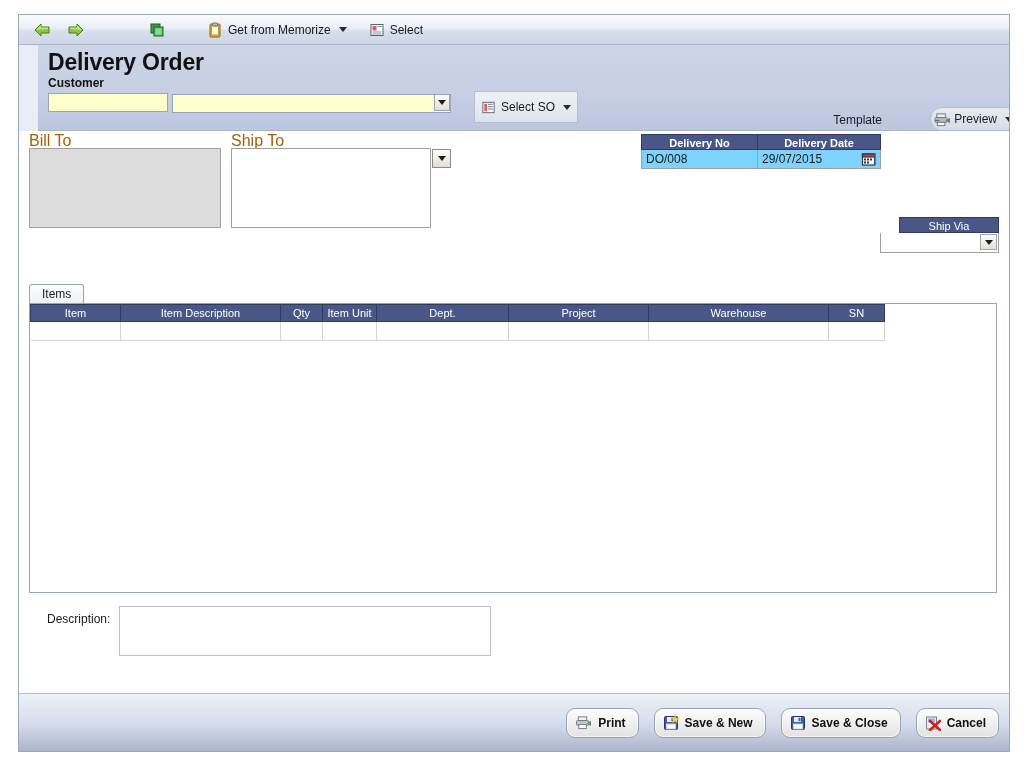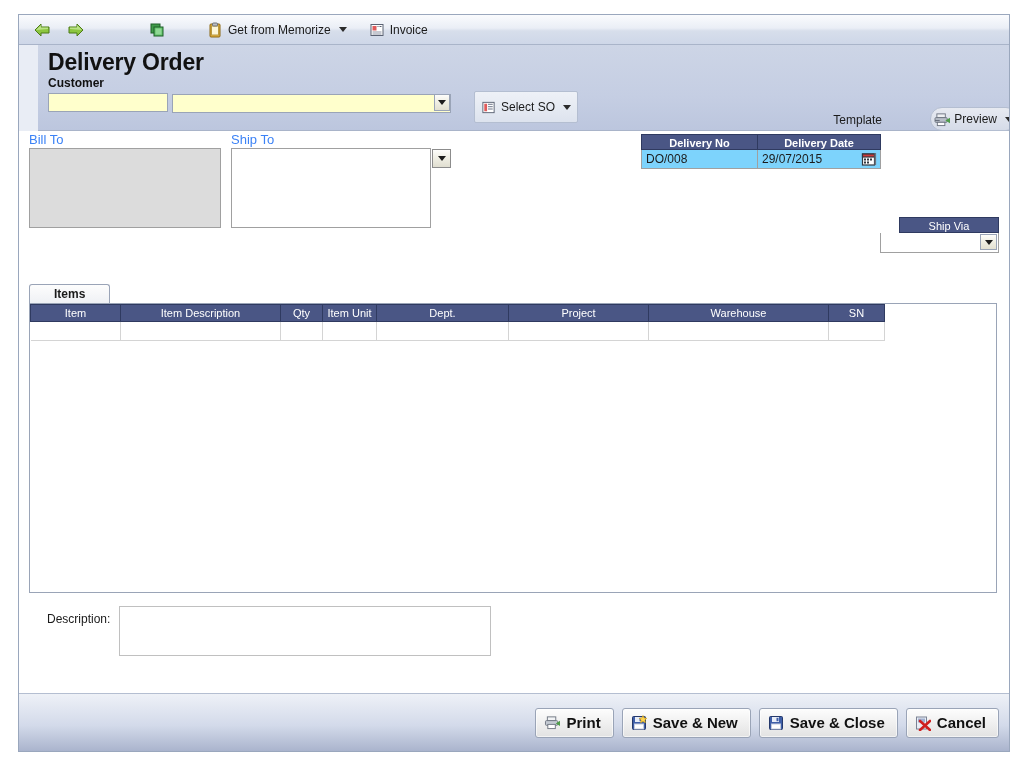--- a/index.html
+++ b/index.html
@@ -120,21 +120,21 @@
   .tpl-select-wrap { position: absolute; right: 10px; top: 88px; width: 184px; height: 20px; }
   .tpl-select { width: 100%; height: 100%; background:#fff; padding-right: 20px; }
   .tpl-select-btn { width: 18px; height: 18px; }
 
   
   .body {
     position: absolute; left: 0; top: 116px; right: 0; bottom: 58px;
     background: #ffffff;
   }
 
-  .fldlabel { position: absolute; font-size: 13px; color: #3b82f6; }
+  .fldlabel { position: absolute; font-size: 16px; color: #a16207; }
 
   .billto-box {
     position: absolute; left: 10px; top: 17px;
     width: 192px; height: 80px;
     background: #dcdcdc;
     border: 1px solid #a0a0a0;
     box-sizing: border-box;
   }
   .shipto-box {
     position: absolute; left: 212px; top: 17px;
@@ -199,29 +199,28 @@
   .shipvia-val {
     height: 20px; background: #fff;
     border: 1px solid #a0a0a0; border-top: none;
     box-sizing: border-box; position: relative;
   }
 
   
   .tabstrip { position: absolute; left: 10px; top: 153px; }
   .tab {
     display: inline-block;
-    height: 19px; padding: 0 24px;
+    height: 19px; padding: 0 12px;
     font-size: 12px; color: #1b1b1b;
     line-height: 19px;
     background: linear-gradient(to bottom, #fdfdfd 0%, #eef0f4 100%);
     border: 1px solid #9aa4b7;
     border-bottom: none;
     border-radius: 3px 3px 0 0;
     cursor: pointer;
-    font-weight: bold;
   }
   .gridpanel {
     position: absolute; left: 10px; top: 172px; right: 12px; height: 290px;
     background: #ffffff;
     border: 1px solid #9aa4b7;
     box-sizing: border-box;
   }
   table.grid { border-collapse: collapse; width: 100%; table-layout: fixed; }
   table.grid th {
     background: #4a5685;
@@ -255,25 +254,25 @@
   
   .footer {
     position: absolute; left: 0; right: 0; bottom: 0; height: 58px;
     background: linear-gradient(to bottom, #eef1f7 0%, #d3daea 55%, #aab4cd 100%);
     border-top: 1px solid #b4bed1;
     display: flex; align-items: center; justify-content: flex-end;
     padding-right: 10px;
     box-sizing: border-box;
   }
   .btn {
-    height: 28px; margin-left: 8px; padding: 0 12px 0 8px;
+    height: 28px; margin-left: 15px; padding: 0 12px 0 8px;
     display: flex; align-items: center;
     background: linear-gradient(to bottom, #fdfdfd 0%, #f0f0f0 50%, #e2e2e2 100%);
-    border: 1px solid #9aa4b7; border-radius: 3px;
-    font-size: 15px; font-weight: bold; color: #111;
+    border: 1px solid #9aa4b7; border-radius: 9px;
+    font-size: 12px; font-weight: bold; color: #111;
     cursor: pointer;
     box-shadow: 0 0 0 1px rgba(255,255,255,.6) inset;
   }
   .btn .lbl { margin-left: 6px; }
   svg { display: block; }
 </style>
 </head>
 <body>
 
 <div class="window">
@@ -324,21 +323,21 @@
       <span>
         <svg width="16" height="16" viewBox="0 0 16 16">
           <rect x="2" y="2.5" width="12" height="11" fill="#ffffff" stroke="#5a6273"></rect>
           <rect x="3.5" y="4" width="4" height="4.5" fill="#e05b5b"></rect>
           <rect x="8.5" y="4" width="1" height="1" fill="#5a6273"></rect>
           <rect x="10.5" y="4" width="2" height="1" fill="#5a6273"></rect>
           <rect x="3.5" y="9.5" width="9" height="1" fill="#8d94a3"></rect>
           <rect x="3.5" y="11.5" width="9" height="1" fill="#8d94a3"></rect>
         </svg>
       </span>
-      <span class="tb-label">Invoice</span>
+      <span class="tb-label">Select</span>
     </div>
   </div>
 
   <div class="headband">
     <div class="title">Delivery Order</div>
     <div class="sublabel">Customer</div>
 
     <input class="inp cust-code" value="" style="">
 
     <div class="cust-name-wrap">

